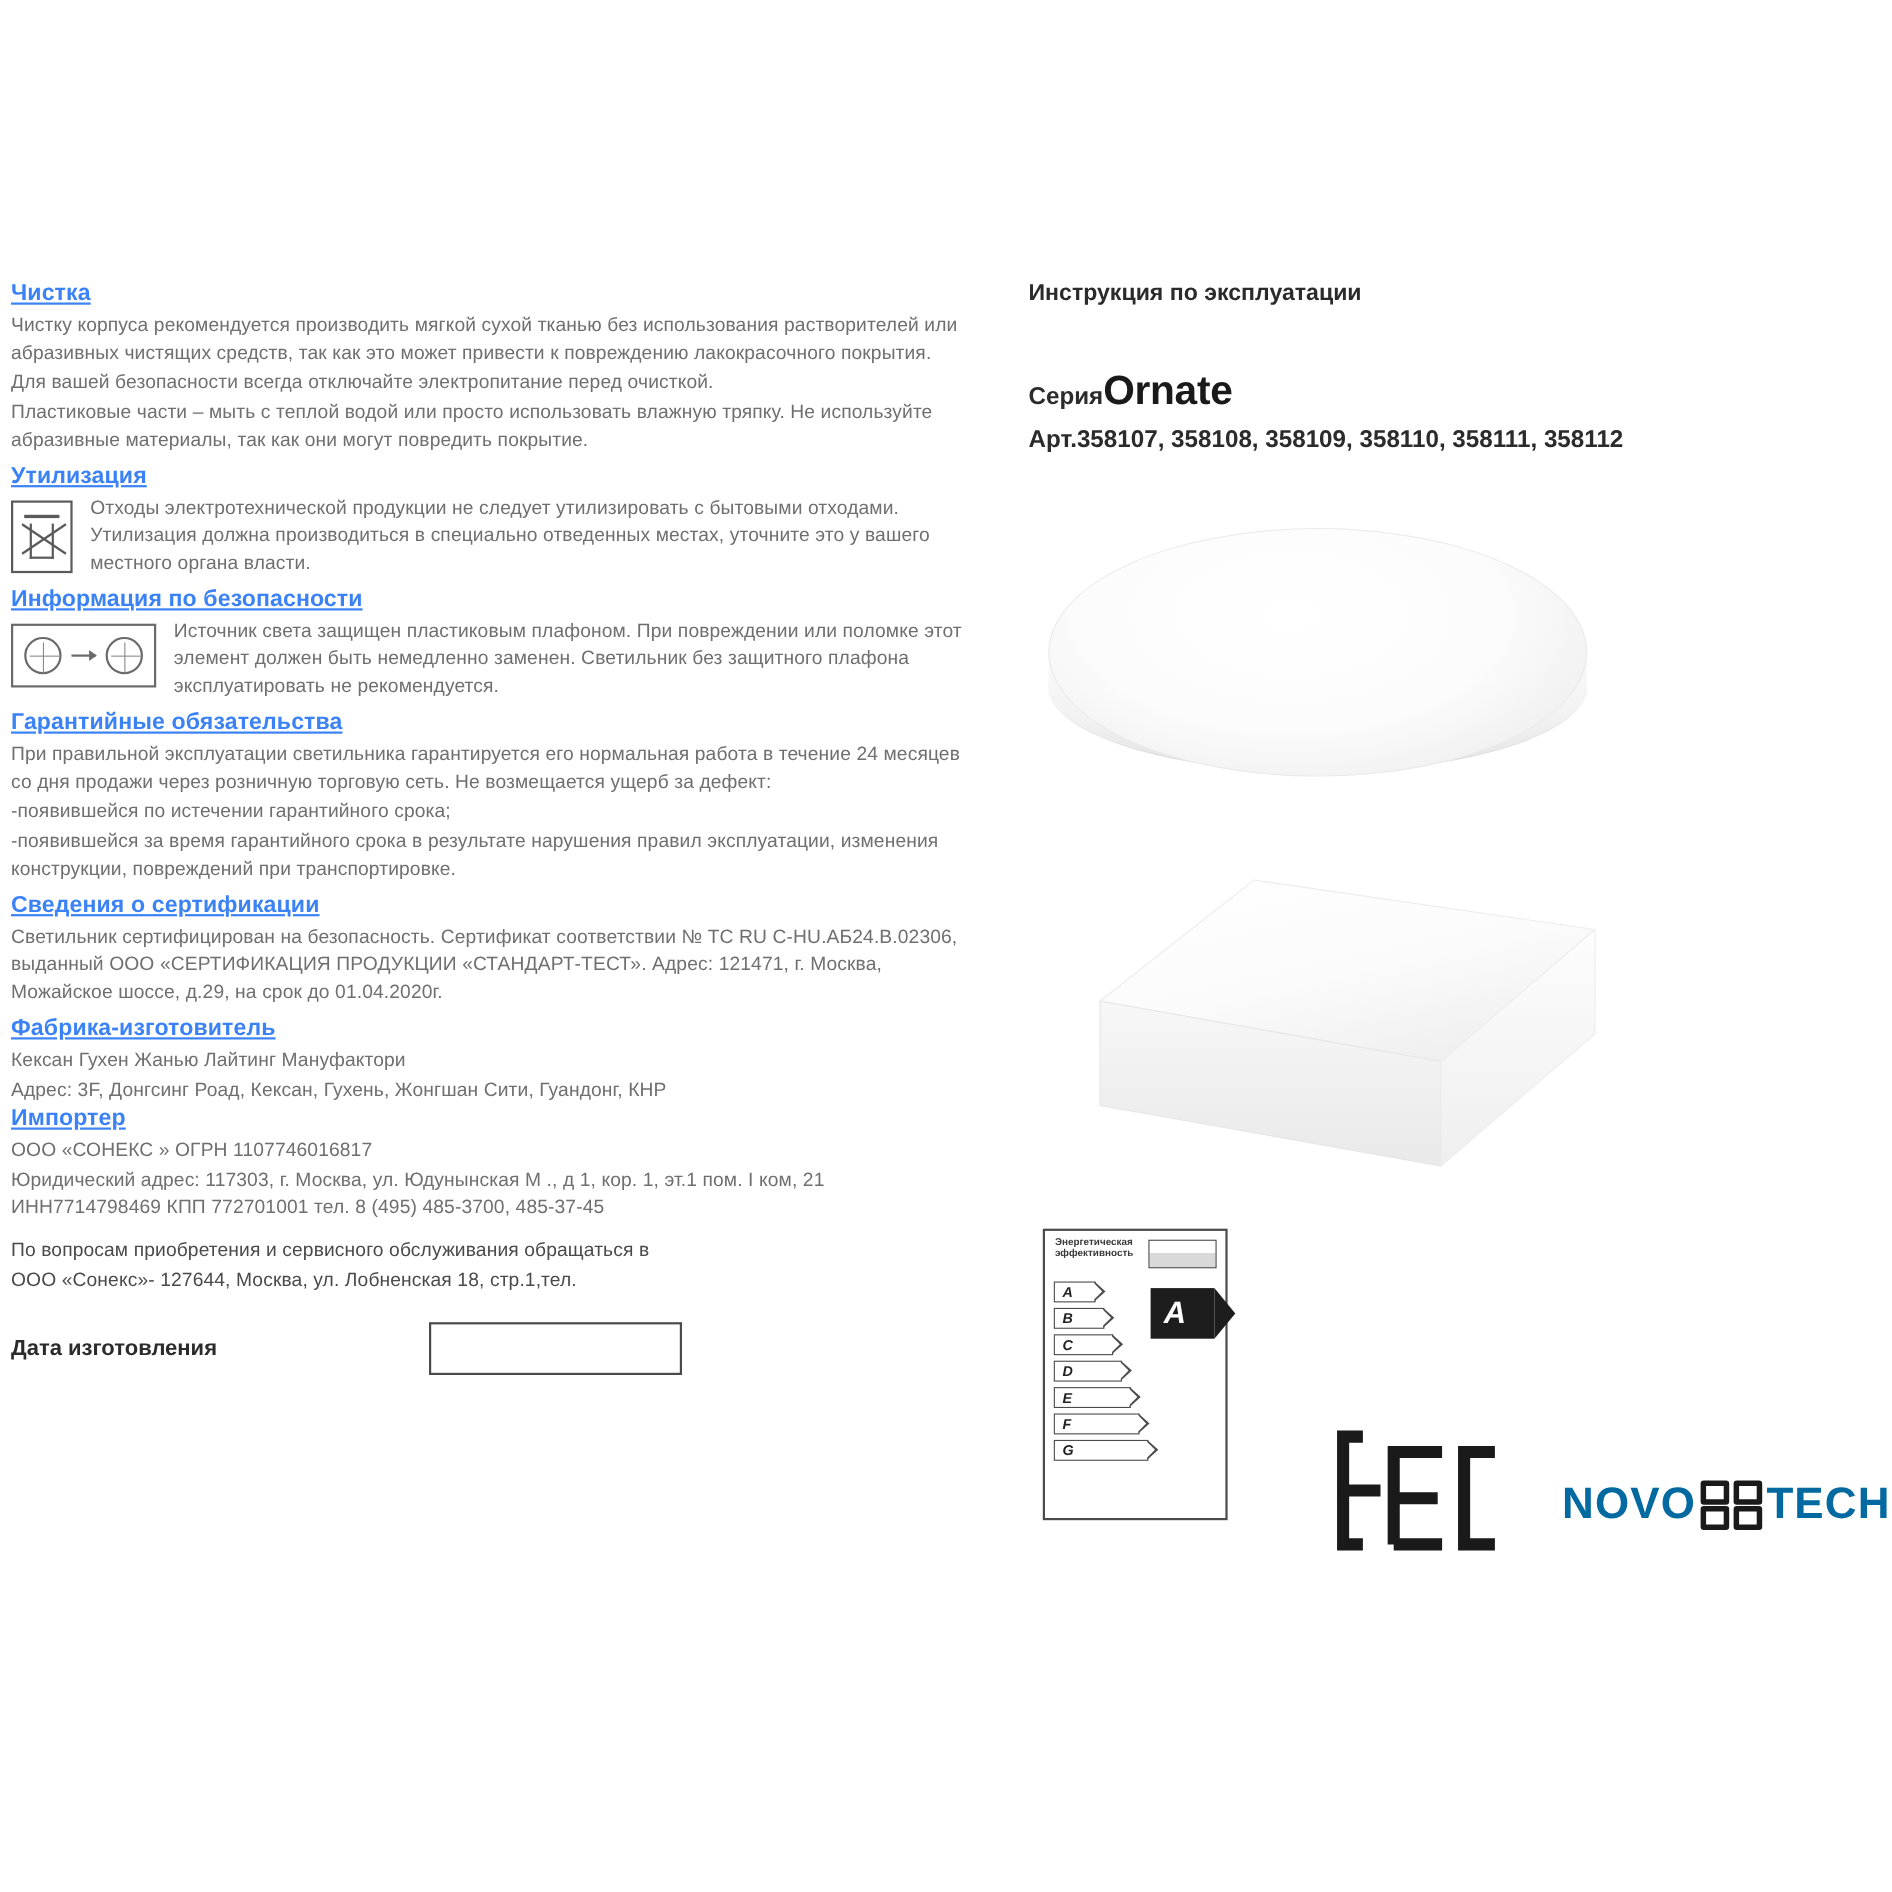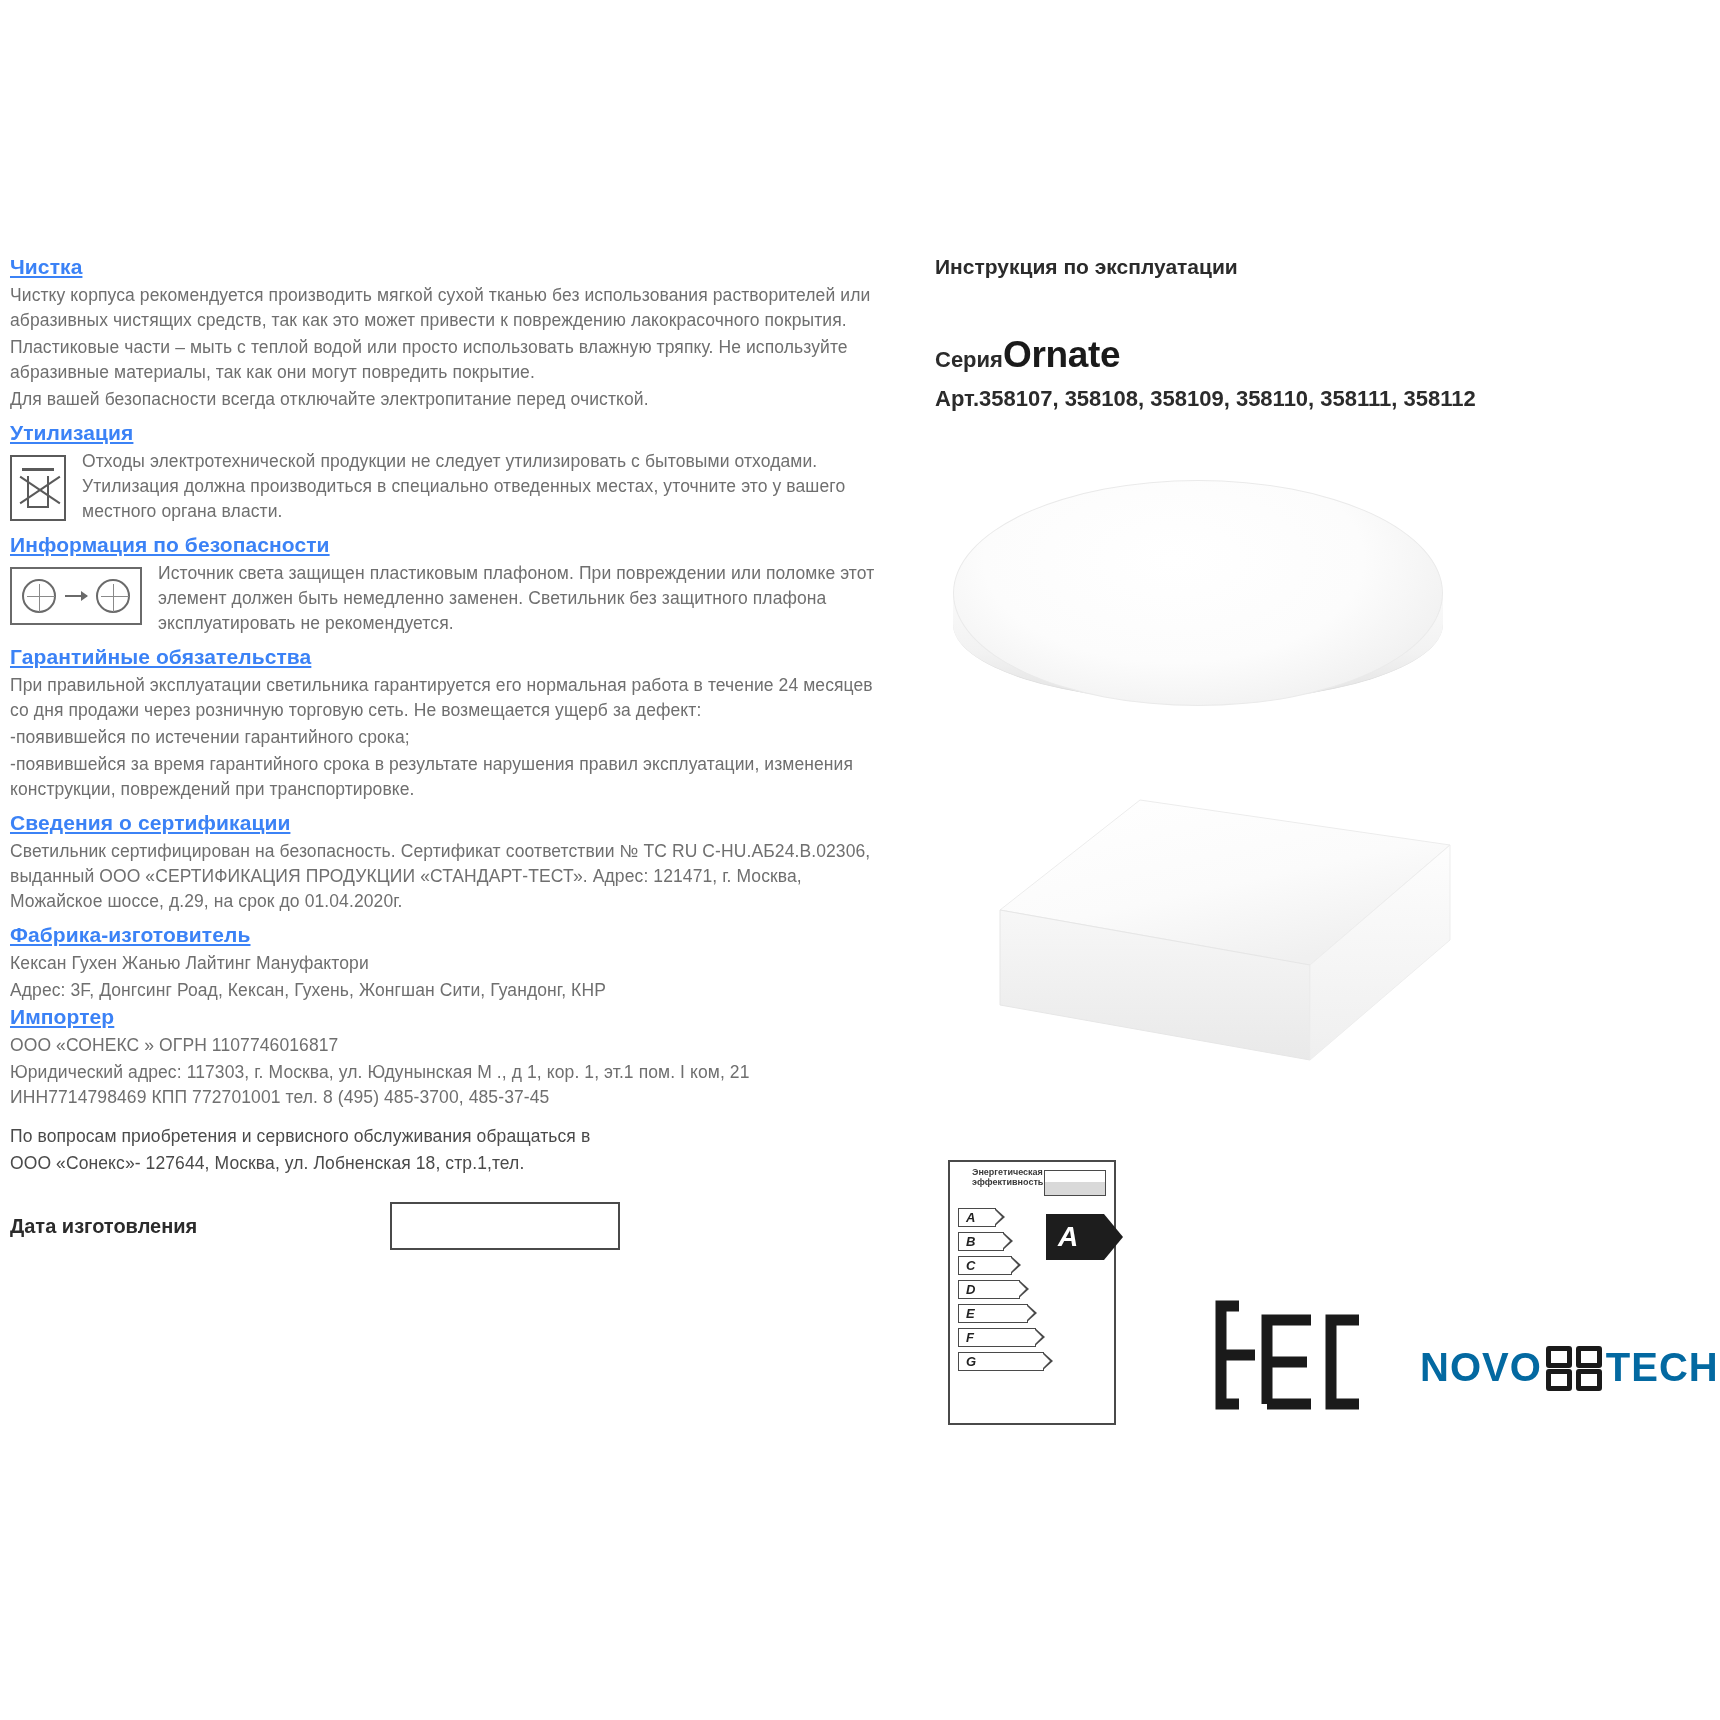--- a/index.html
+++ b/index.html
@@ -232,27 +232,27 @@
     top: 320px;
     width: 470px;
     height: 320px;
   }
   .square svg { display: block; }
 
   
   .energy {
     position: absolute;
     left: 948px;
-    top: 1160px;
+    top: 1117px;
     width: 168px;
     height: 265px;
     border: 2px solid #4a4a4a;
     box-sizing: border-box;
     background: #fff;
-    padding: 5px 22px;
+    padding: 5px 9px;
   }
   .energy .e-head {
     font-size: 9px;
     color: #3a3a3a;
     line-height: 10px;
     font-weight: bold;
     width: 80px;
   }
   .energy .e-bars {
     position: absolute;
@@ -375,22 +375,22 @@
 </style>
 </head>
 <body>
 
 <div class="page">
 
   <div class="left-col">
 
     <div class="sec-title">Чистка</div>
     <p class="body-text">Чистку корпуса рекомендуется производить мягкой сухой тканью без использования растворителей или абразивных чистящих средств, так как это может привести к повреждению лакокрасочного покрытия.</p>
+    <p class="body-text">Для вашей безопасности всегда отключайте электропитание перед очисткой.</p>
     <p class="body-text">Пластиковые части – мыть с теплой водой или просто использовать влажную тряпку. Не используйте абразивные материалы, так как они могут повредить покрытие.</p>
-    <p class="body-text">Для вашей безопасности всегда отключайте электропитание перед очисткой.</p>
 
     <div class="gap-s"></div>
     <div class="sec-title">Утилизация</div>
     <div class="icon-row">
       <div class="icon-box">
         <div class="bin-icon">
           <div class="lid"></div>
           <div class="body-b"></div>
           <div class="cross1"></div>
           <div class="cross2"></div>

